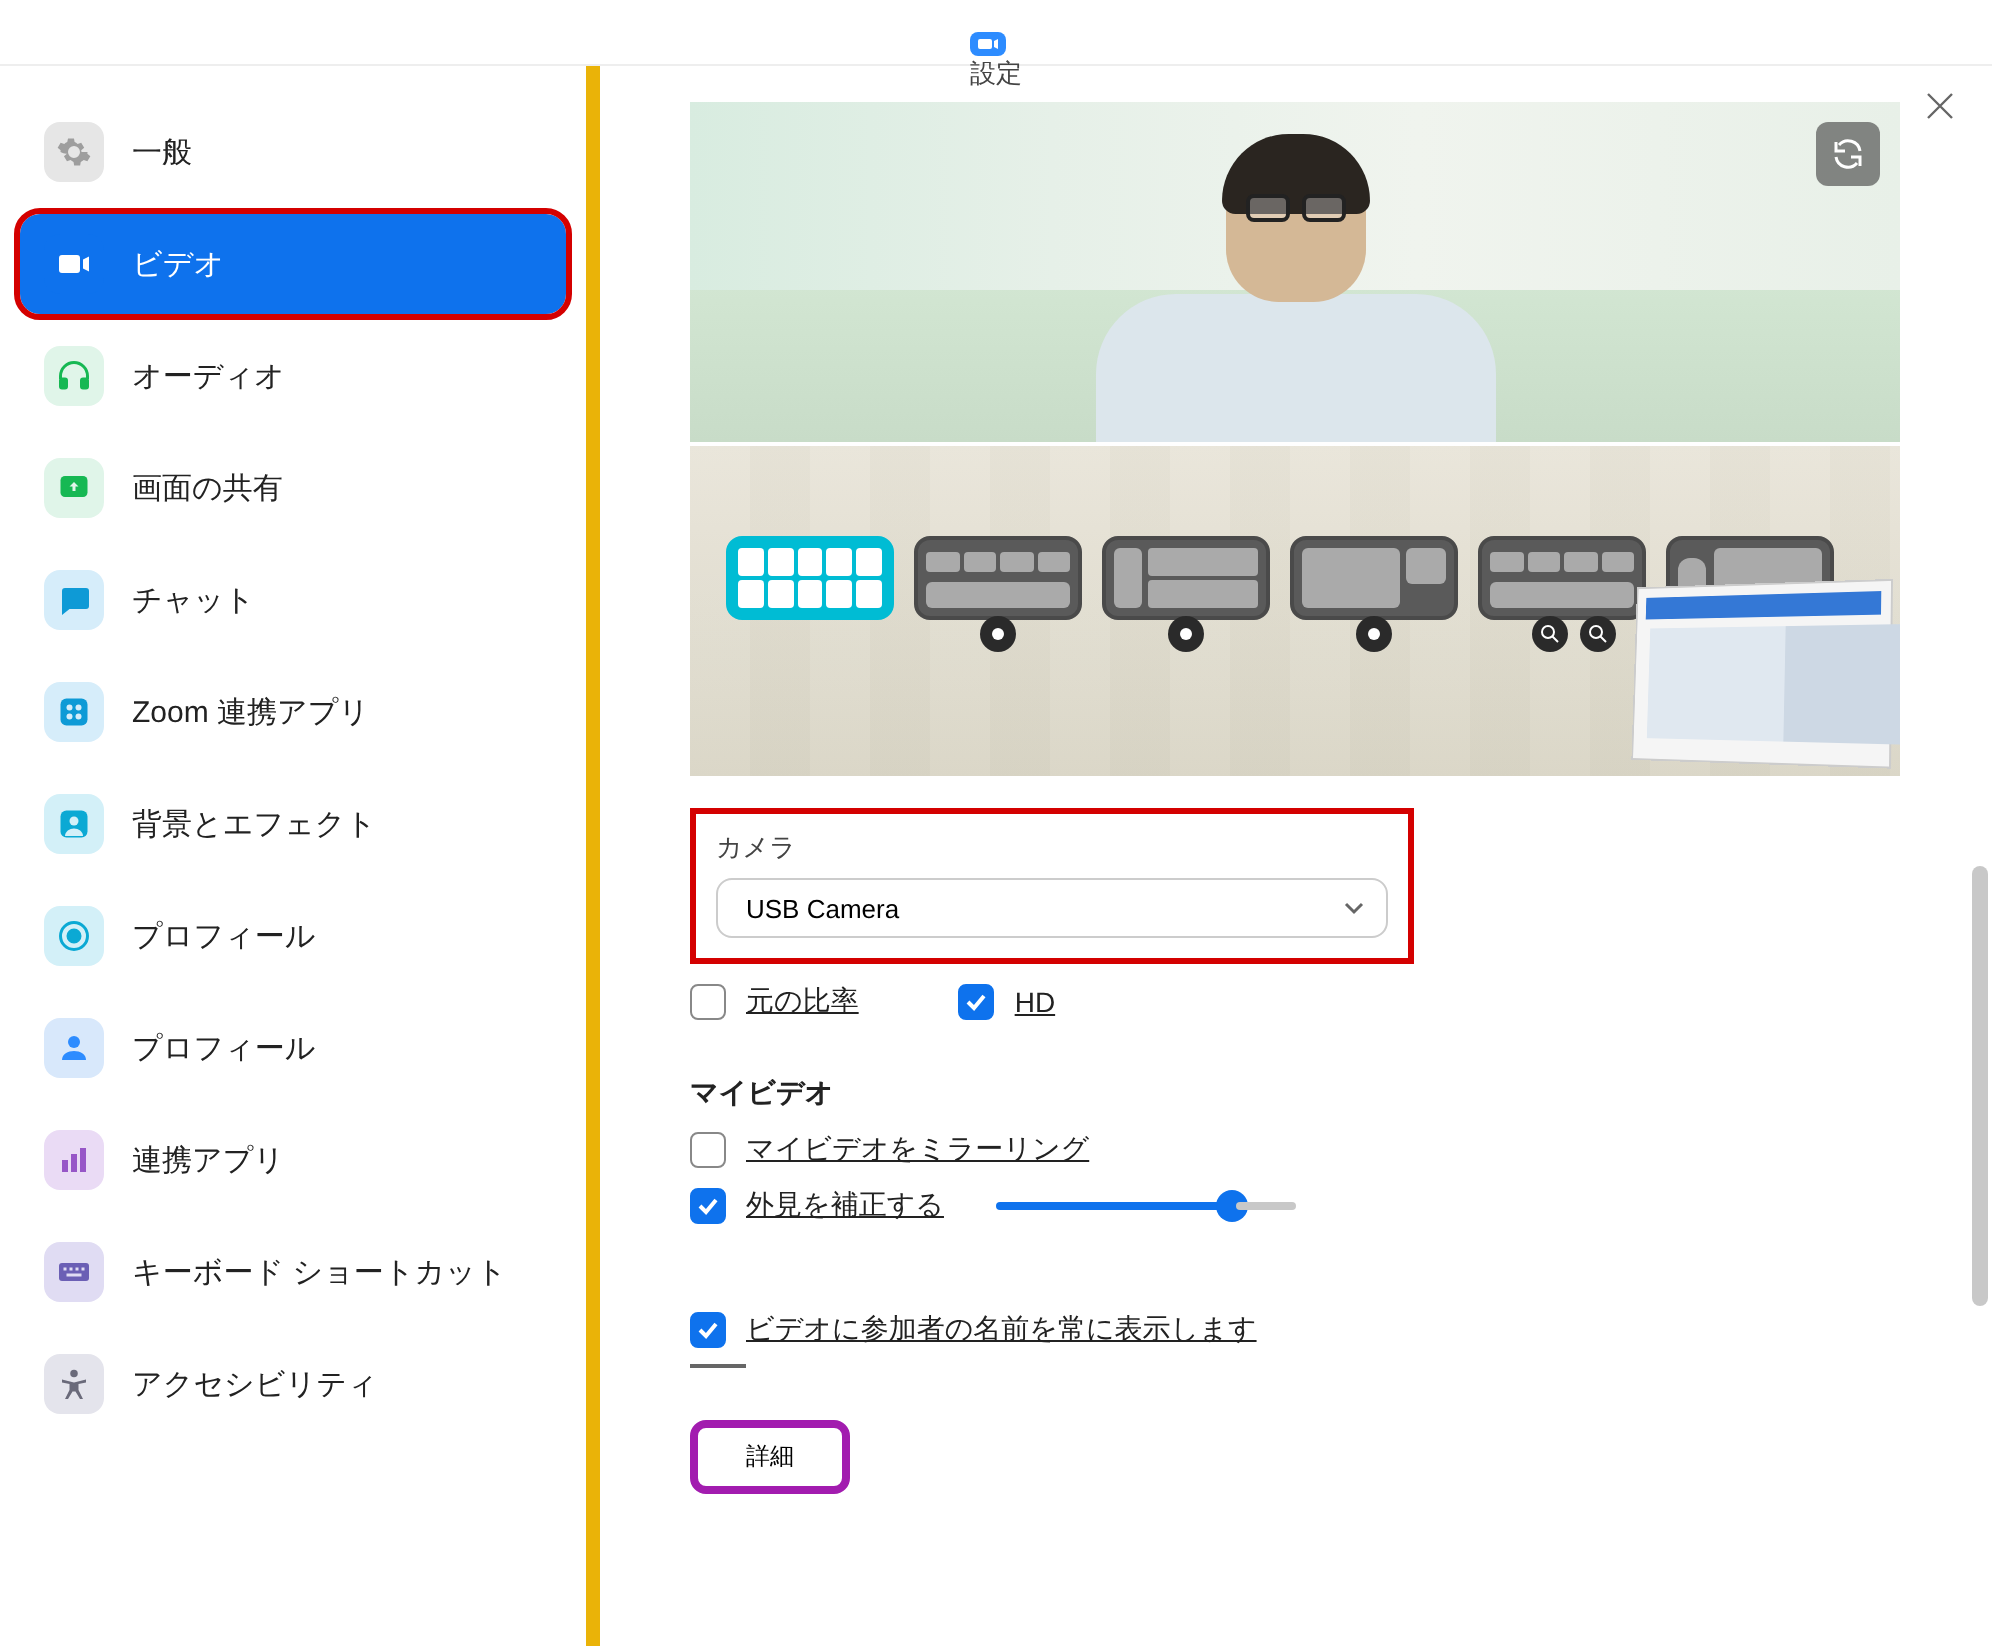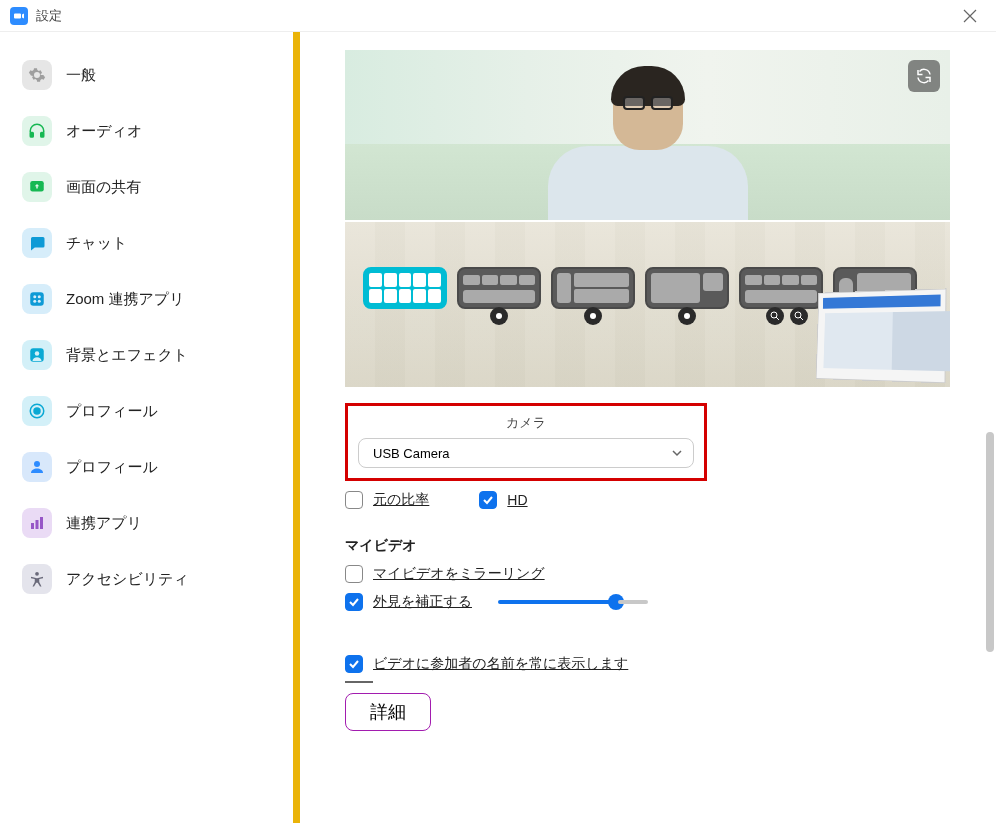--- a/index.html
+++ b/index.html
@@ -8,22 +8,23 @@
   background: #fff;
   width: 996px;
   height: 823px;
   overflow: hidden;
   position: relative;
 }
 .titlebar {
   height: 32px;
   display: flex;
   align-items: center;
-  padding: 0 10px;
+  padding: 16px 10px;
   border-bottom: 1px solid #eee;
+  flex-direction: column;
 }
 .titlebar .app-icon {
   width: 18px; height: 18px;
   background: #2d8cff;
   border-radius: 4px;
   display: flex; align-items: center; justify-content: center;
   margin-right: 8px;
 }
 .titlebar .app-icon svg { width: 12px; height: 12px; }
 .titlebar .title { font-size: 13px; color: #444; }
@@ -166,21 +167,20 @@
   position:absolute; right:4px; bottom:4px; width:145px; height:95px;
   background:#f5f5f5; border:1px solid #ccc;
   transform: perspective(300px) rotateY(-12deg) rotateX(3deg);
   transform-origin: right center;
 }
 .screen-thumb::before{content:"";position:absolute;left:5px;top:5px;right:5px;height:12px;background:#3478d6;}
 .screen-thumb::after{content:"";position:absolute;left:8px;top:22px;width:55%;height:60px;background:#e0e8f0;box-shadow:70px 0 0 #cdd8e4;}
 
 .section {
   margin-top: 16px;
-  text-align: center;
 }
 .camera-box {
   border: 3px solid #d40000;
   padding: 8px 10px 10px 10px;
   width: 362px;
 }
 .sec-label {
   font-size: 13px;
   color: #444;
   margin-bottom: 6px;
@@ -249,26 +249,26 @@
   padding:0 24px 0 10px;
   font-size:13px;
   display:flex;align-items:center;
   position:relative;
   cursor:pointer;
   margin-left:8px;
 }
 .small-select .chev{position:absolute;right:8px;}
 hr.mini { width: 28px; border:none; border-top:2px solid #666; margin:8px 0 0 0;}
 .btn-outline {
-  margin-top: 10px;
+  margin-top: 26px;
   padding: 6px 24px;
-  border:1px solid #a21caf;
+  border:4px solid #a21caf;
   border-radius: 8px;
   background:#fff;
-  font-size:18px;
+  font-size:12px;
   cursor:pointer;
 }
 .scrollbar {
   position:absolute; right:2px; top:400px; width:8px; height:220px;
   background:#c8c8c8; border-radius:4px;
 }
 svg { display:block; }
 </style>
 </head>
 <body>
@@ -292,20 +292,28 @@
   <div class="sidebar">
     <div class="sidebar-item">
       <div class="icon-wrap icon-gear">
         <svg width="18" height="18" viewBox="0 0 24 24" fill="currentColor">
             <path d="M12 8a4 4 0 100 8 4 4 0 000-8zm9 4a7 7 0 01-.1 1.2l2 1.6-2 3.4-2.4-.8a7 7 0 01-2 1.2l-.4 2.4h-4l-.4-2.4a7 7 0 01-2-1.2l-2.4.8-2-3.4 2-1.6A7 7 0 013 12a7 7 0 01.1-1.2l-2-1.6 2-3.4 2.4.8a7 7 0 012-1.2L8 3h4l.4 2.4a7 7 0 012 1.2l2.4-.8 2 3.4-2 1.6c.1.4.2.8.2 1.2z"></path>
           </svg>
       </div>
       <span class="label">一般</span>
     </div>
 
+    <div class="sidebar-item active highlighted">
+      <div class="icon-wrap icon-video">
+        <svg width="18" height="18" viewBox="0 0 24 24" fill="currentColor">
+            <path d="M4 6h10a2 2 0 012 2v8a2 2 0 01-2 2H4a2 2 0 01-2-2V8a2 2 0 012-2zm14 3l4-2v10l-4-2V9z"></path>
+          </svg>
+      </div>
+      <span class="label">ビデオ</span>
+    </div>
 
     <div class="sidebar-item">
       <div class="icon-wrap icon-audio">
         <svg width="18" height="18" viewBox="0 0 24 24" fill="none" stroke="currentColor" stroke-width="2">
             <path d="M3 14v-2a9 9 0 0118 0v2"></path>
             <rect x="3" y="14" width="4" height="6" rx="1" fill="currentColor"></rect>
             <rect x="17" y="14" width="4" height="6" rx="1" fill="currentColor"></rect>
           </svg>
       </div>
       <span class="label">オーディオ</span>
@@ -378,20 +386,33 @@
       <div class="icon-wrap icon-stats">
         <svg width="18" height="18" viewBox="0 0 24 24" fill="currentColor">
             <rect x="4" y="12" width="4" height="8"></rect>
             <rect x="10" y="8" width="4" height="12"></rect>
             <rect x="16" y="4" width="4" height="16"></rect>
           </svg>
       </div>
       <span class="label">連携アプリ</span>
     </div>
 
+    <div class="sidebar-item">
+      <div class="icon-wrap icon-keyboard">
+        <svg width="18" height="18" viewBox="0 0 24 24" fill="currentColor">
+            <rect x="2" y="6" width="20" height="12" rx="2"></rect>
+            <rect x="5" y="9" width="2" height="2" fill="#e0dcf3"></rect>
+            <rect x="9" y="9" width="2" height="2" fill="#e0dcf3"></rect>
+            <rect x="13" y="9" width="2" height="2" fill="#e0dcf3"></rect>
+            <rect x="17" y="9" width="2" height="2" fill="#e0dcf3"></rect>
+            <rect x="7" y="13" width="10" height="2" fill="#e0dcf3"></rect>
+          </svg>
+      </div>
+      <span class="label">キーボード ショートカット</span>
+    </div>
 
     <div class="sidebar-item">
       <div class="icon-wrap icon-access">
         <svg width="18" height="18" viewBox="0 0 24 24" fill="currentColor">
             <circle cx="12" cy="5" r="2.5"></circle>
             <path d="M4 9l8 2 8-2v2l-5 1v4l3 6h-2l-3-5h-2l-3 5H6l3-6v-4L4 11V9z"></path>
           </svg>
       </div>
       <span class="label">アクセシビリティ</span>
     </div>

